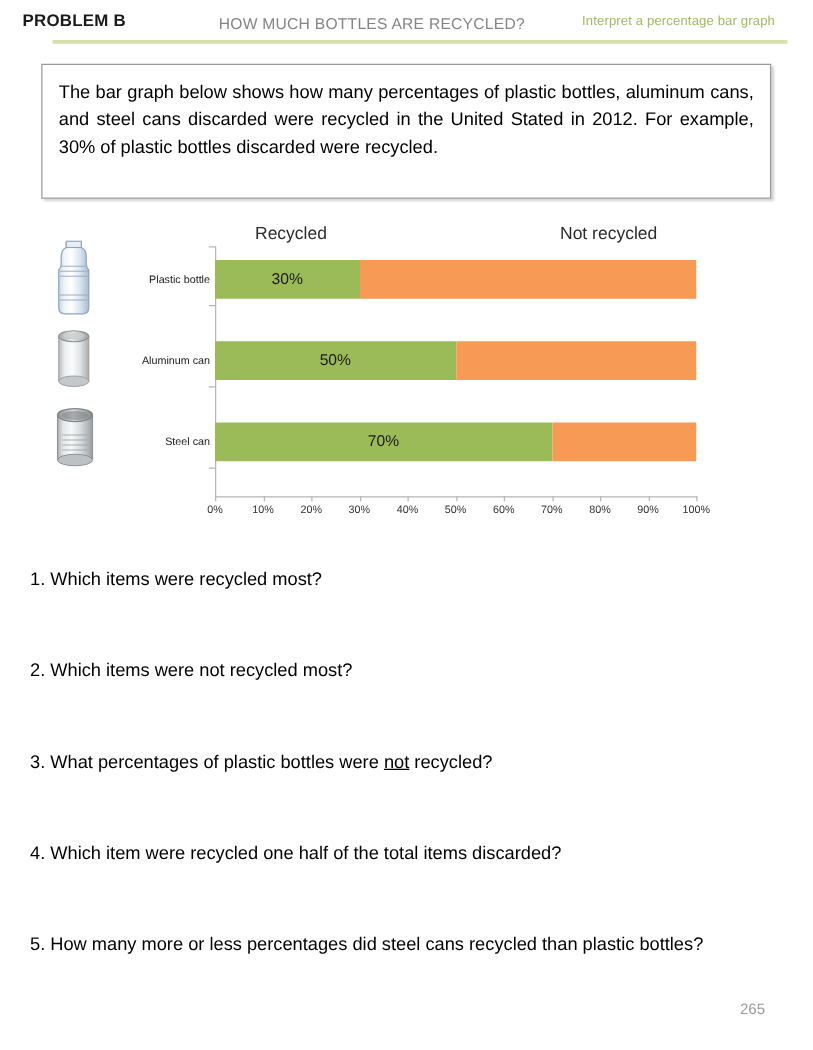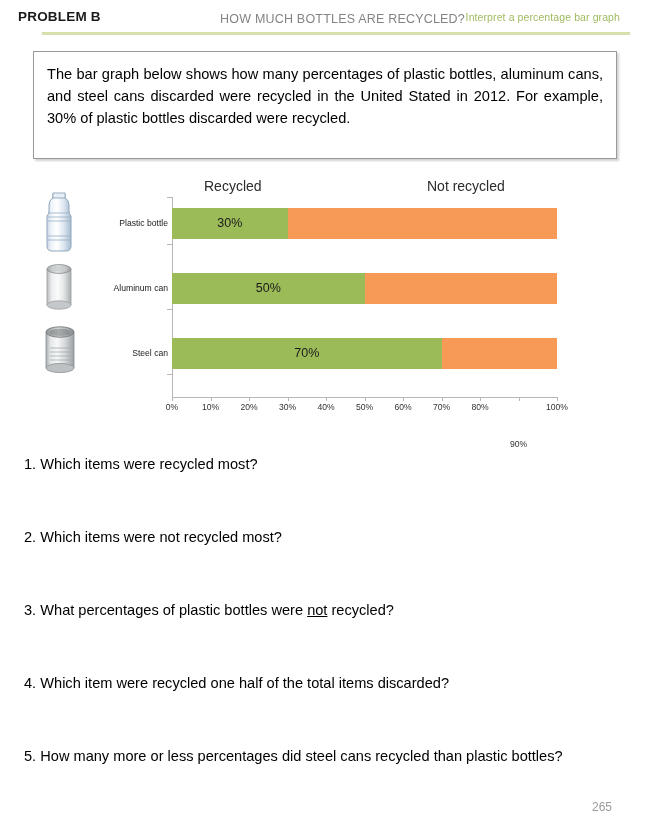--- a/index.html
+++ b/index.html
@@ -27,21 +27,21 @@
     left: 18px; top: 9px;
     font-size: 13.5px;
     font-weight: bold;
     letter-spacing: .2px;
     color: #1a1a1a;
   }
   .header-title {
     position: absolute;
     left: 175px; top: 12px;
     width: 290px;
-    text-align: right;
+    text-align: left;
     font-size: 12.5px;
     color: #848484;
     letter-spacing: .2px;
   }
   .header-tag {
     position: absolute;
     right: 6px; top: 11px;
     font-size: 10.5px;
     color: #9fbb60;
     letter-spacing: .1px;
@@ -77,21 +77,21 @@
     left: 0; top: 172px;
     width: 650px; height: 248px;
   }
   .series-label {
     position: absolute;
     font-size: 14px;
     color: #2b2b2b;
     white-space: nowrap;
   }
   .label-recycled  { left: 204px; top: 6px; }
-  .label-notrecycled { left: 379px; top: 6px; padding-left: 48px; }
+  .label-notrecycled { left: 400px; top: 6px; padding-left: 48px; }
   .axis-y {
     position: absolute;
     left: 172px; top: 25px;
     width: 1px; height: 200px;
     background: #b6b6b6;
   }
   .axis-x {
     position: absolute;
     left: 172px; top: 225px;
     width: 386px; height: 1px;
@@ -209,21 +209,21 @@
       <div class="xtick-label" style="left: 306px;">40%</div>
       <div class="tick" style="left: 364.5px;"></div>
       <div class="xtick-label" style="left: 344.5px;">50%</div>
       <div class="tick" style="left: 403px;"></div>
       <div class="xtick-label" style="left: 383px;">60%</div>
       <div class="tick" style="left: 441.5px;"></div>
       <div class="xtick-label" style="left: 421.5px;">70%</div>
       <div class="tick" style="left: 480px;"></div>
       <div class="xtick-label" style="left: 460px;">80%</div>
       <div class="tick" style="left: 518.5px;"></div>
-      <div class="xtick-label" style="left: 498.5px; margin-top: 37px;">90%</div>
+      <div class="xtick-label" style="left: 498.5px;">90%</div>
       <div class="tick" style="left: 557px;"></div>
       <div class="xtick-label" style="left: 537px;">100%</div>
       <div class="ytick" style="top: 25px;"></div>
       <div class="ytick" style="top: 72px;"></div>
       <div class="ytick" style="top: 137px;"></div>
       <div class="ytick" style="top: 202px;"></div>
       <div class="cat-label-box" style="top: 36px;">Plastic bottle</div>
       <div class="bar-row" style="top: 36px;">
         <div class="seg seg-recycled" style="left: 0px; width: 115.5px; background: rgb(155, 187, 89);"></div>
         <div class="seg-value" style="left: 0px; width: 115.5px;">30%</div>

